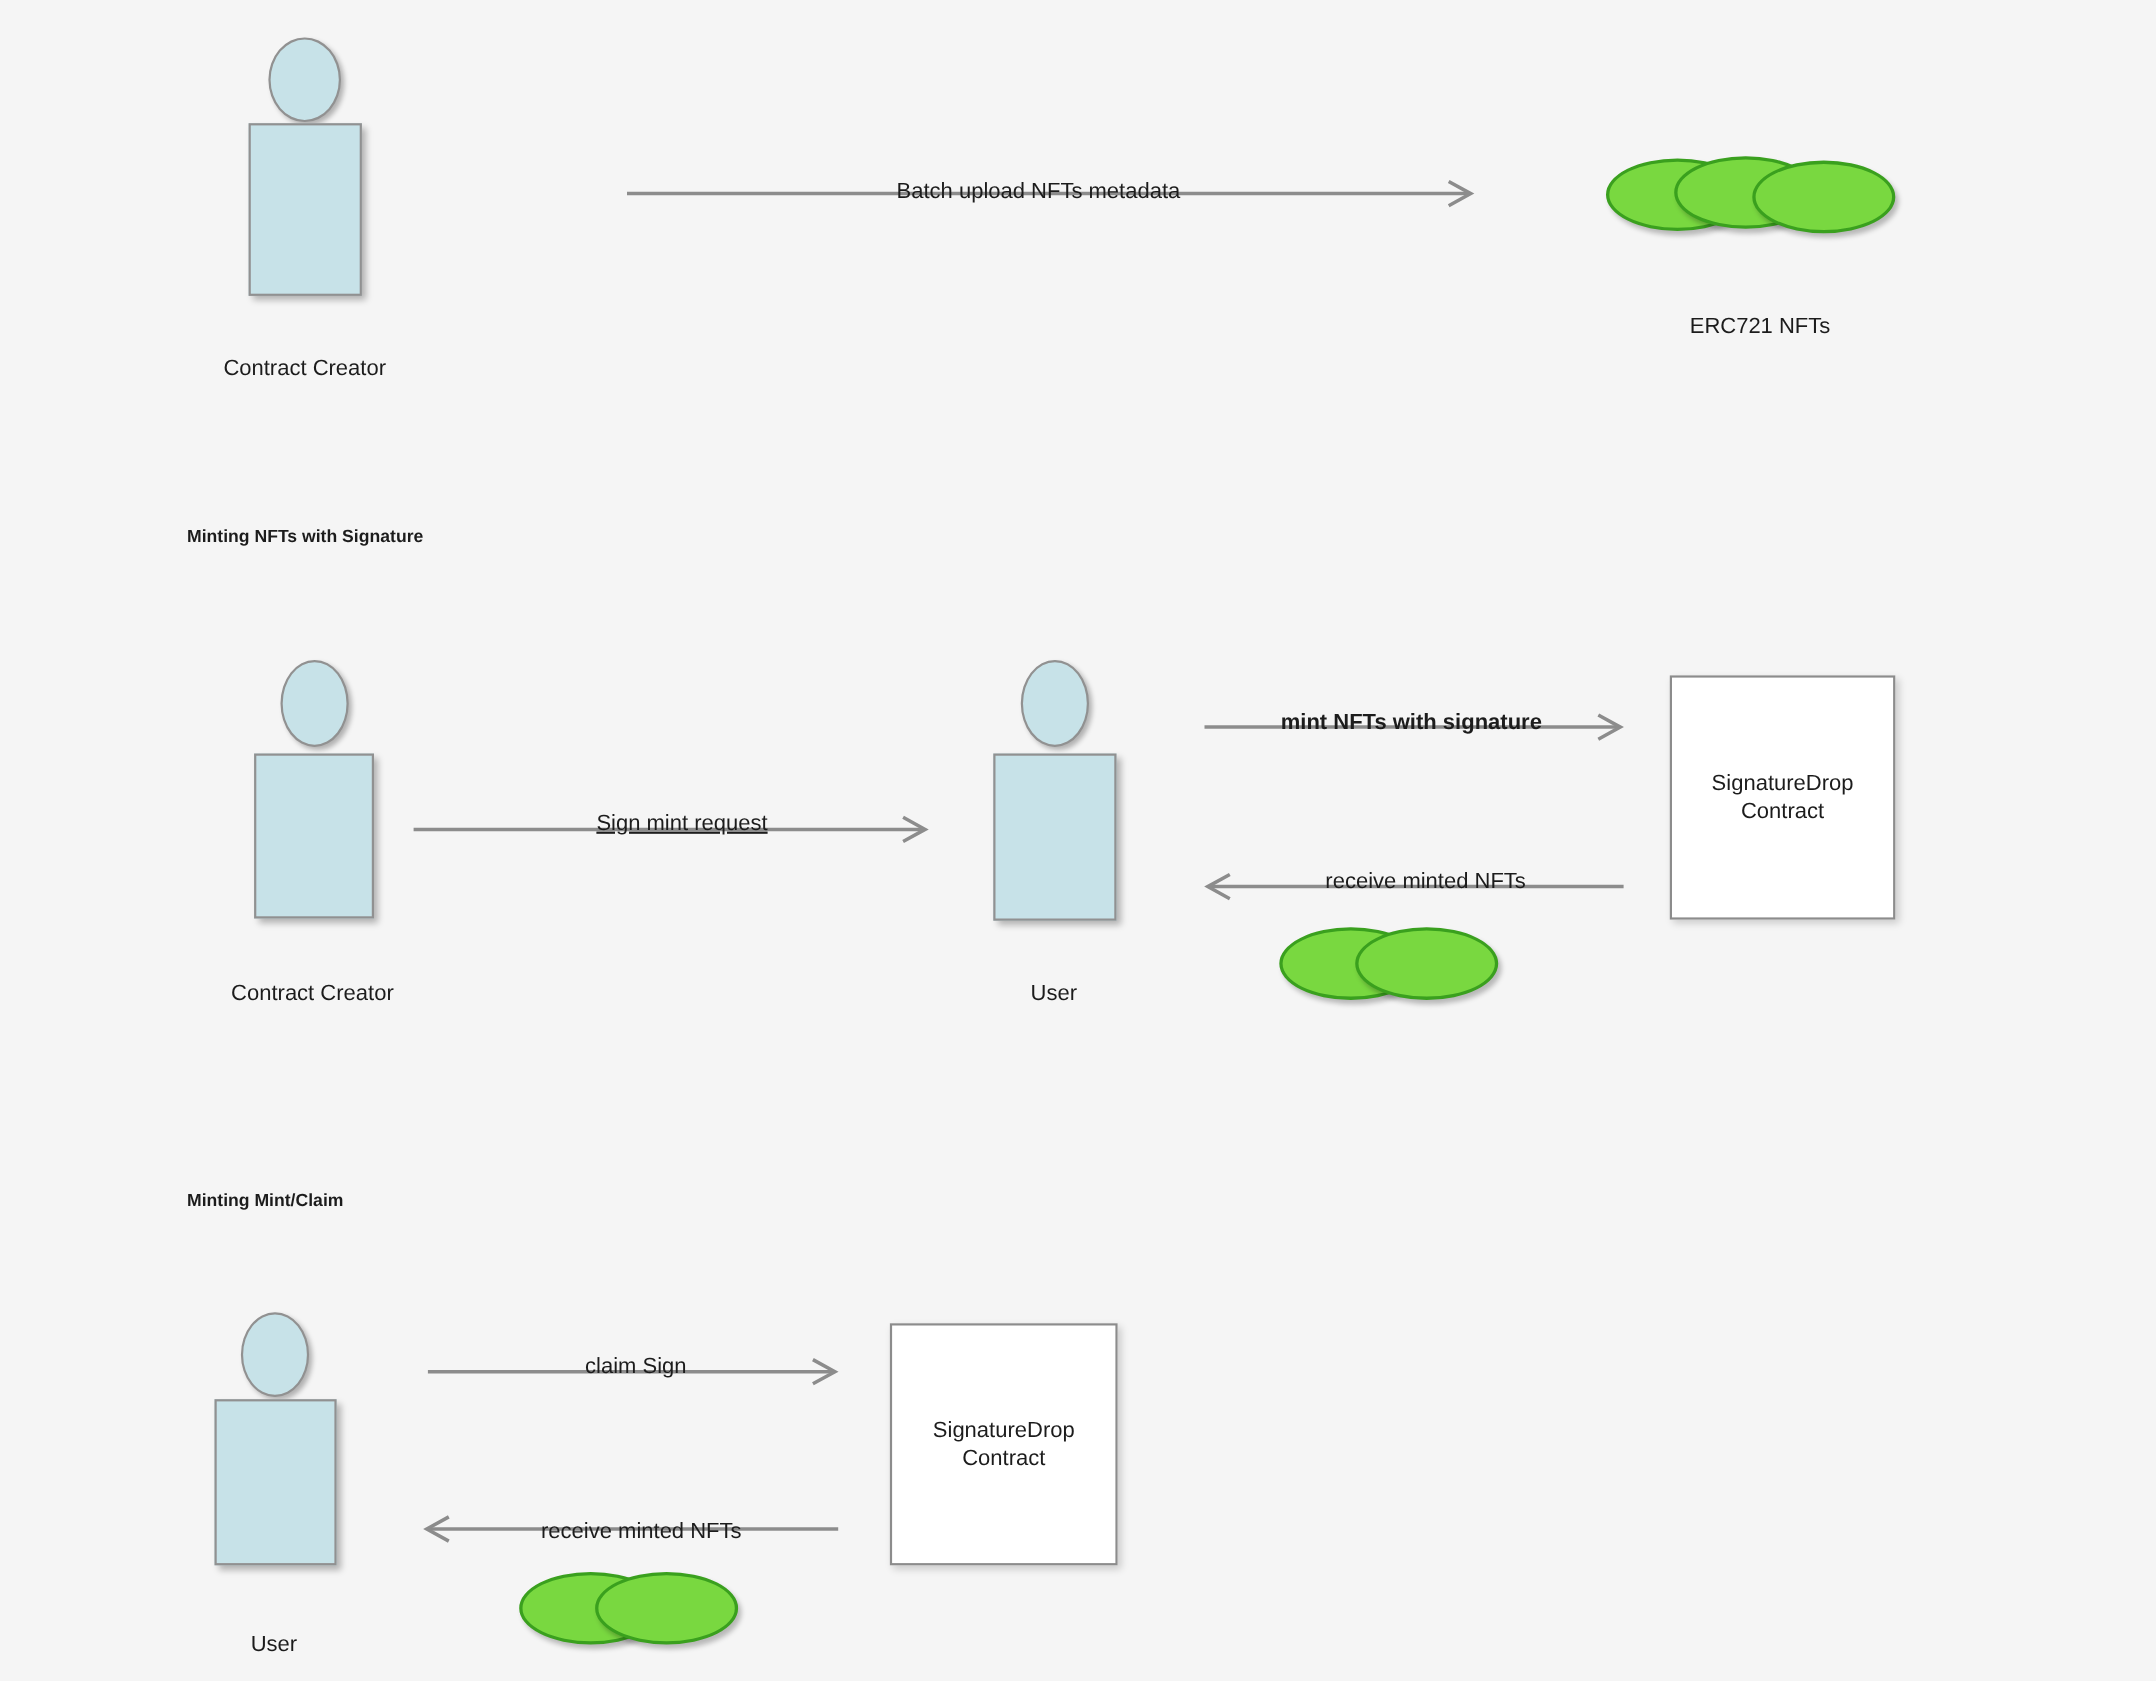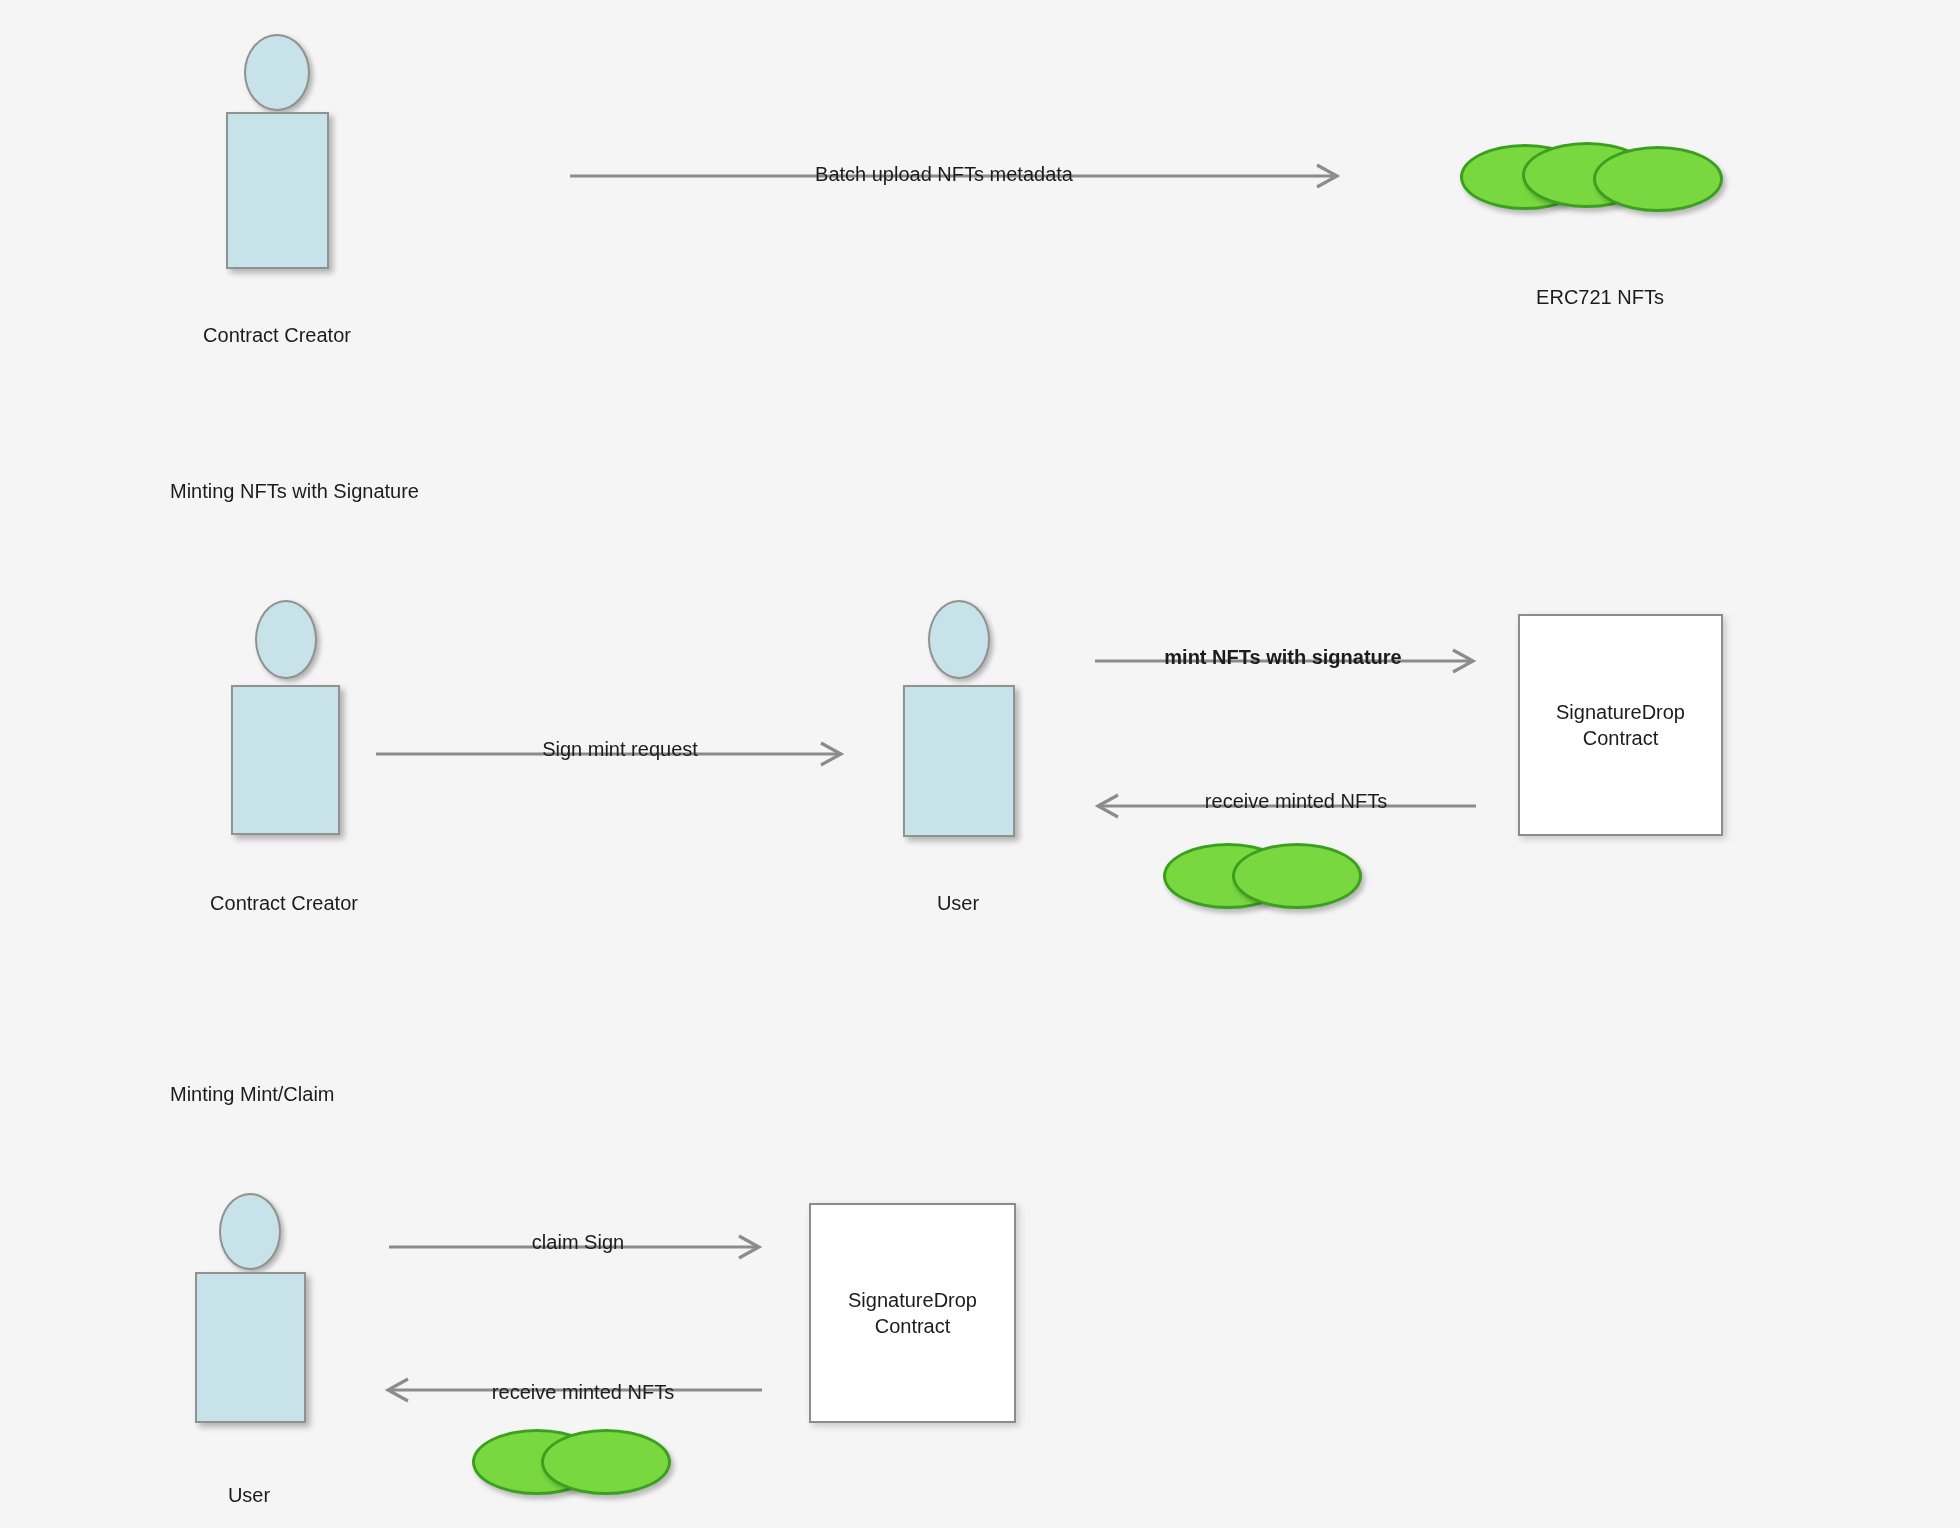--- a/index.html
+++ b/index.html
@@ -16,22 +16,22 @@
   .label {
     position: absolute;
     transform: translateX(-50%);
     font-size: 20px;
     white-space: nowrap;
     color: var(--text, #1c1c1c);
     margin-top: 28px;
   }
   .title {
     position: absolute;
-    font-size: 20px;
-    font-weight: 400;
+    font-size: 16px;
+    font-weight: 700;
     white-space: nowrap;
   }
   .head {
     position: absolute;
     border-radius: 50%;
     background: var(--actor-fill, #c7e2e8);
     border: 2px solid var(--actor-border, #919191);
     box-shadow: 3px 3px 5px rgba(0,0,0,0.28);
   }
   .torso {
@@ -107,21 +107,21 @@
       <div class="torso" style="left:231px; top:685px; width:109px; height:150px;"></div>
       <div class="label" style="left:284px; top:864px;">Contract Creator</div>
     </div>
 
     <div class="arrow" style="left:375px; top:738px;">
       <svg width="470" height="32" viewBox="0 0 470 32">
         <line x1="1" y1="16" x2="464" y2="16"></line>
         <polyline points="446,5 466,16 446,27"></polyline>
       </svg>
     </div>
-    <div class="label" style="left:620px; top:710px;">Sign mint request</div>
+    <div class="label" style="left:620px; top:710px;text-decoration:underline;">Sign mint request</div>
 
     <div>
       <div class="head" style="left:928px; top:600px; width:62px; height:79px;"></div>
       <div class="torso" style="left:903px; top:685px; width:112px; height:152px;"></div>
       <div class="label" style="left:958px; top:864px;">User</div>
     </div>
 
     <div class="arrow" style="left:1094px; top:645px;">
       <svg width="383" height="32" viewBox="0 0 383 32">
         <line x1="1" y1="16" x2="377" y2="16"></line>

